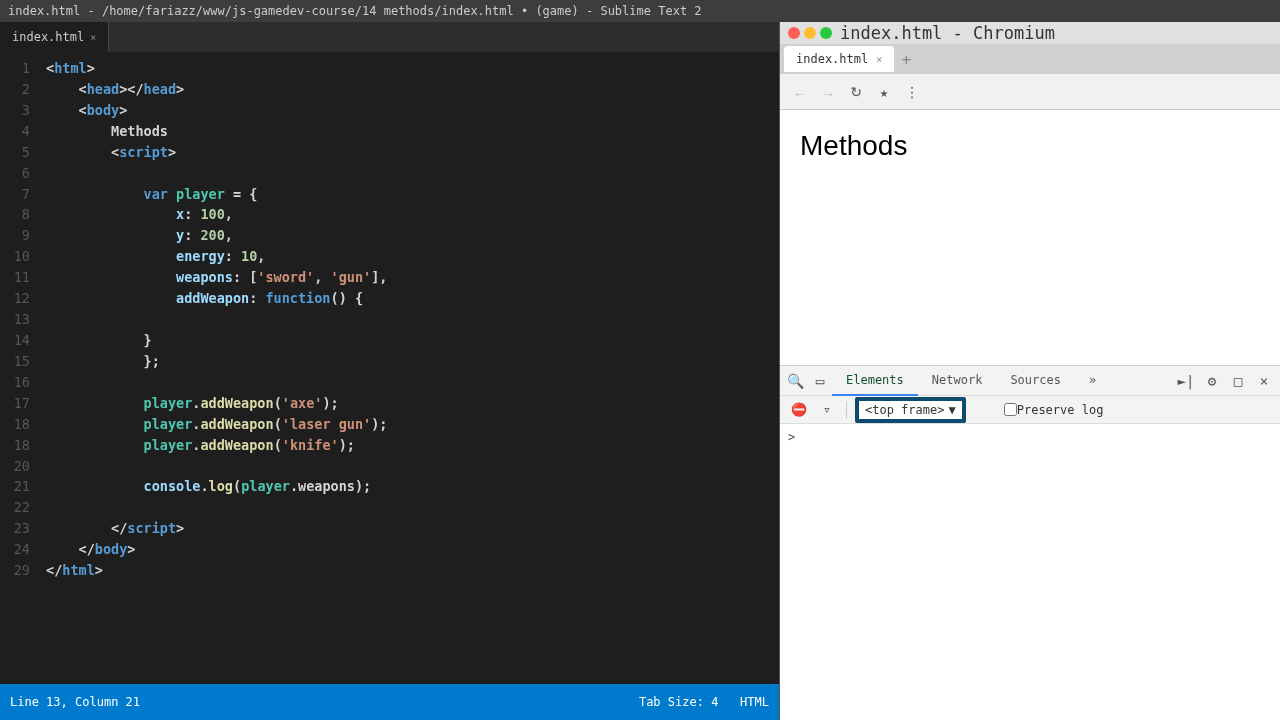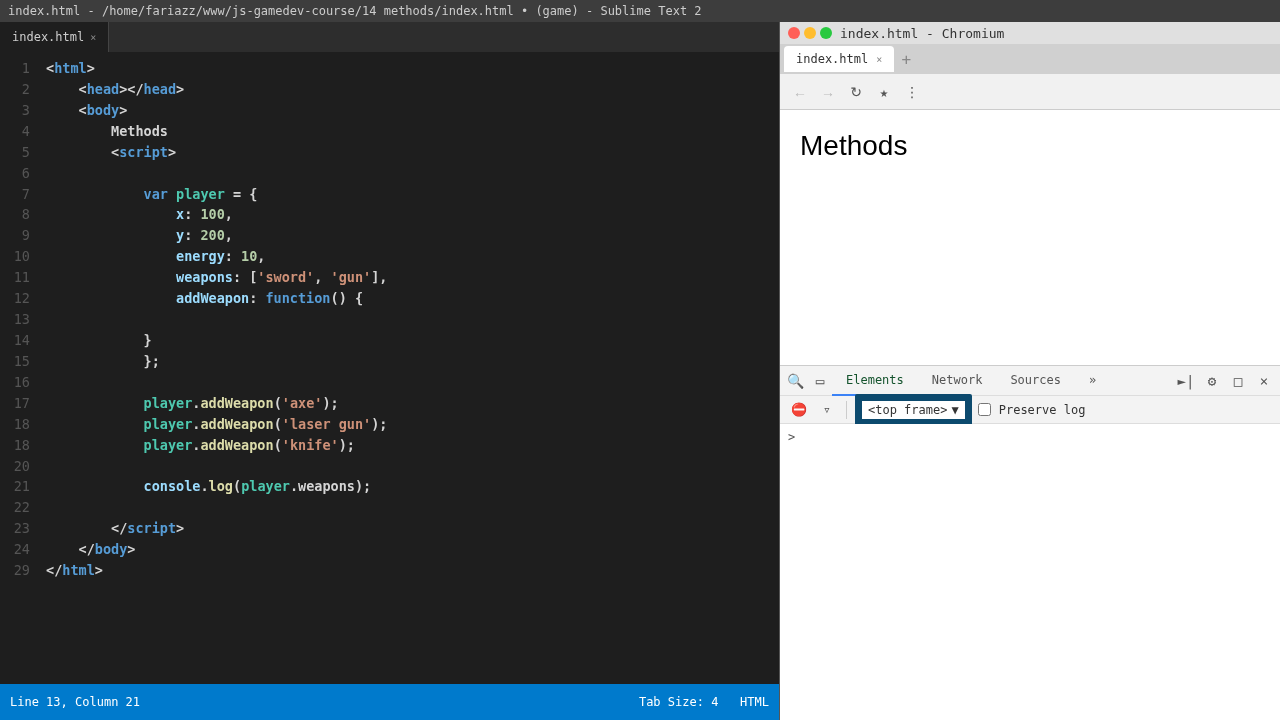--- a/index.html
+++ b/index.html
@@ -122,21 +122,21 @@
       overflow: hidden;
     }
 
     
     .browser-title-bar {
       background: #e0e0e0;
       height: 22px;
       display: flex;
       align-items: center;
       padding: 0 8px;
-      font-size: 13px;
+      font-size: 17px;
       color: #333;
       flex-shrink: 0;
     }
     .window-controls {
       display: flex;
       gap: 4px;
       margin-right: 8px;
     }
     .win-btn {
       width: 12px; height: 12px;
@@ -310,32 +310,33 @@
     }
     .dt-separator { width: 1px; height: 18px; background: #ccc; margin: 0 2px; }
 
     .frame-selector {
       display: flex;
       align-items: center;
       gap: 4px;
       font-size: 12px;
       color: #333;
       background: #fff;
-      border: 7px solid #0c4a6e;
+      border: 4px solid #0c4a6e;
       padding: 2px 6px;
       border-radius: 2px;
       cursor: pointer;
     }
 
     .preserve-log-container {
       display: flex;
       align-items: flex-start;
-      gap: 8px;
+      gap: 0;
       font-size: 12px;
       color: #333;
+      margin-left: 32px;
     }
 
     
     .devtools-content {
       flex: 1;
       background: #fff;
       overflow-y: auto;
       padding: 4px 0;
     }
     .console-prompt-row {

